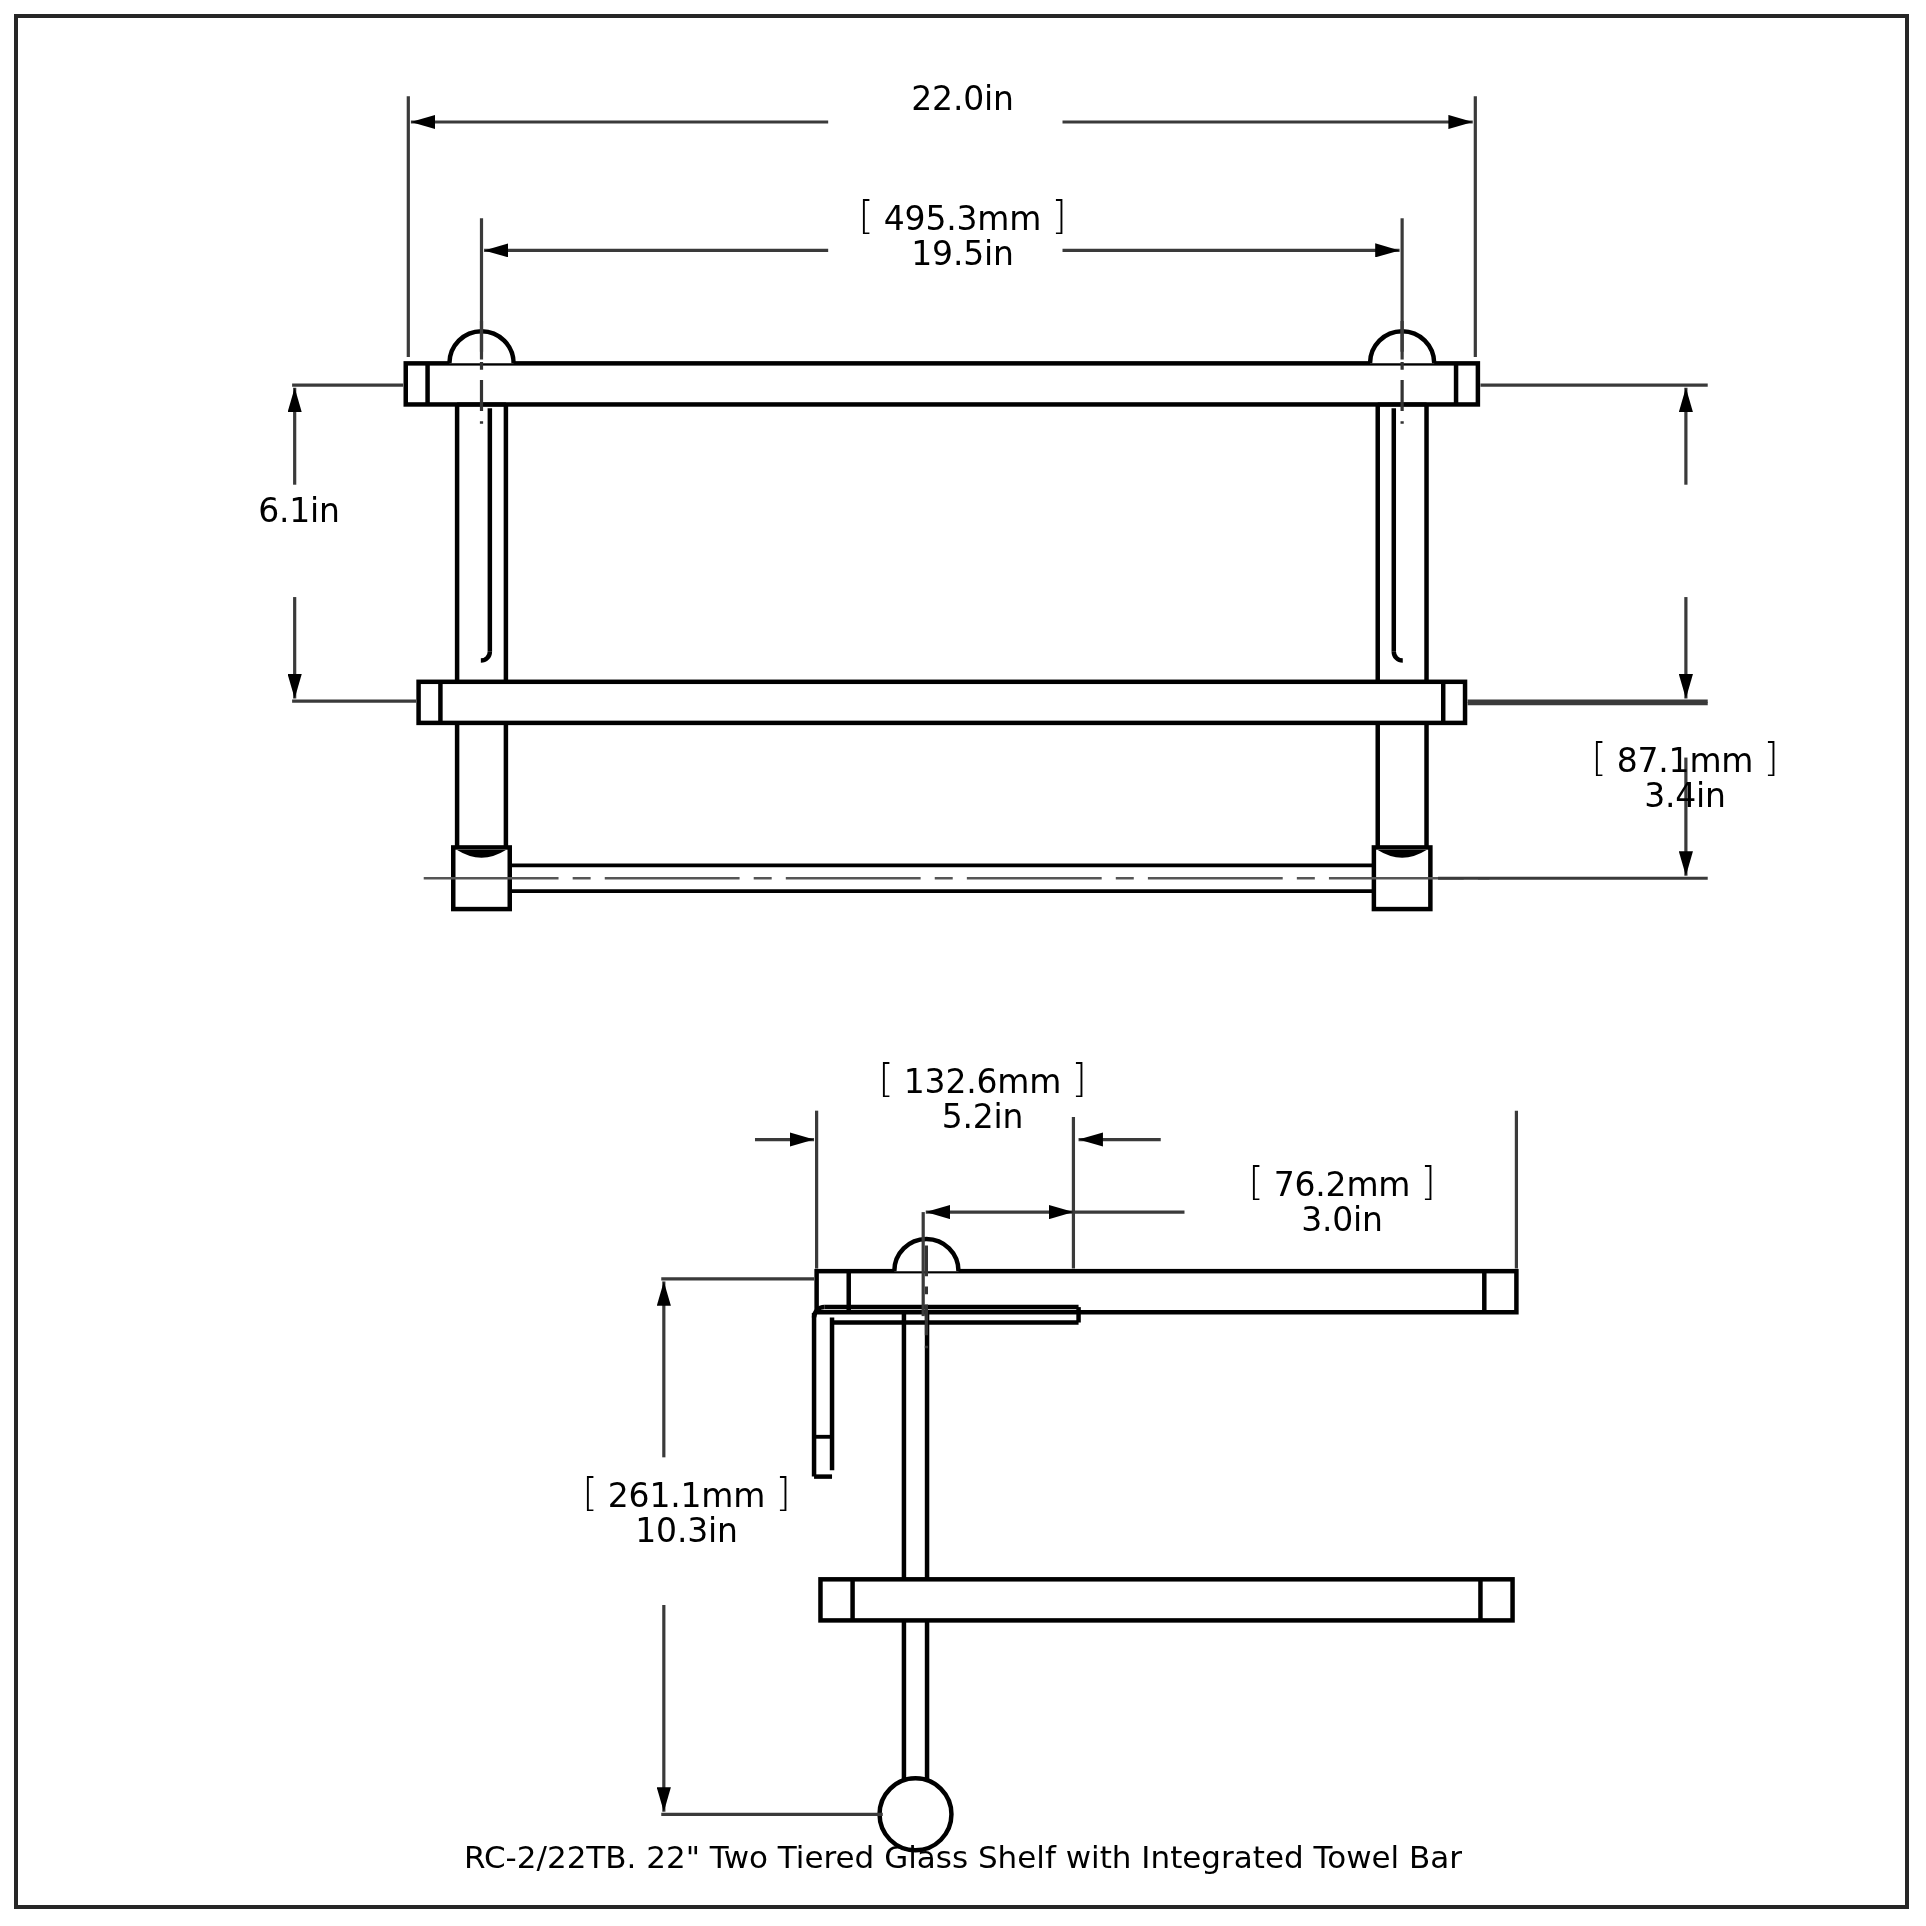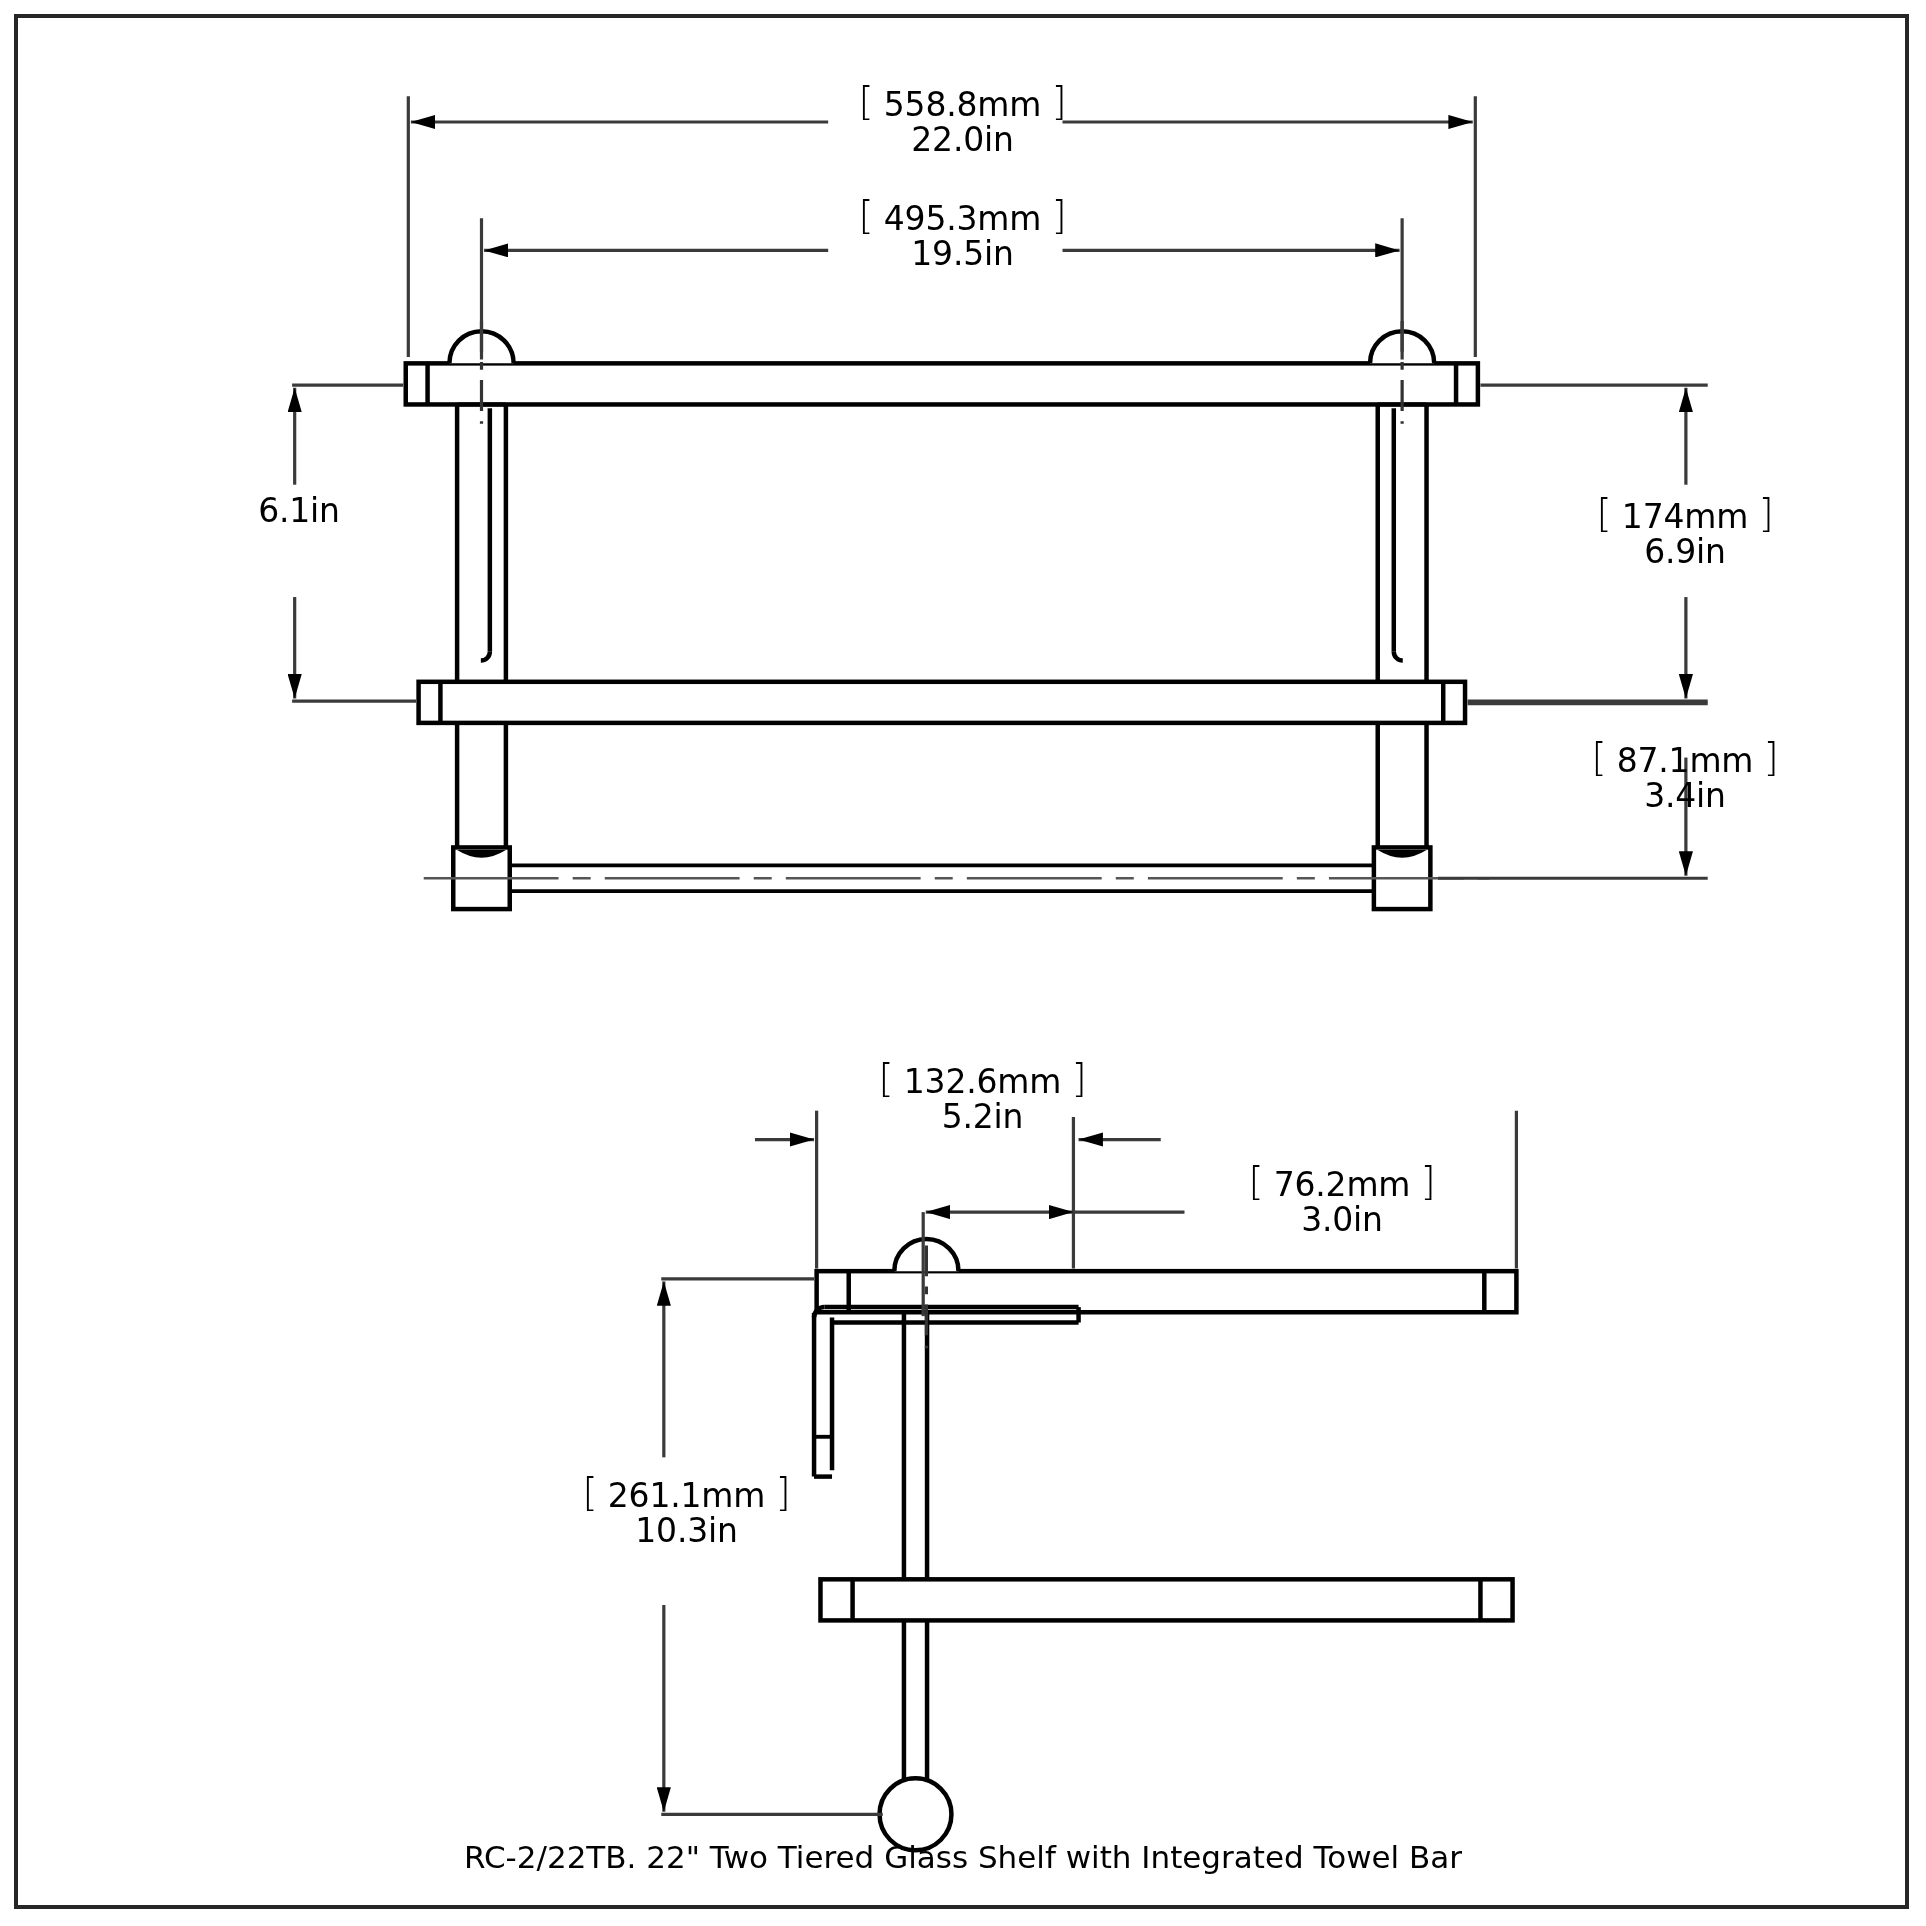--- a/index.html
+++ b/index.html
@@ -222,49 +222,36 @@
 
     <g>
       <line x1="1030" y1="1992" x2="1268" y2="1992" stroke="#3a3a3a" stroke-width="5"></line>
       <line x1="1030" y1="2826" x2="1375" y2="2826" stroke="#3a3a3a" stroke-width="5"></line>
       <line x1="1034" y1="1996" x2="1034" y2="2270" stroke="#3a3a3a" stroke-width="5" marker-start="url(#arrInR)"></line>
       <line x1="1034" y1="2500" x2="1034" y2="2822" stroke="#3a3a3a" stroke-width="5" marker-end="url(#arrIn)"></line>
     </g>
   </svg>
 
   <div class="dim-text" style="left:738px; top:82px; width:449px;">
-    <div class="dim-line1">
-      <span class="brk">[</span>
-      <span>558.8mm</span>
-      <span class="brk">]</span>
-    </div>
     <div class="dim-line2">22.0in</div>
   </div>
 
   <div class="dim-text" style="left:738px; top:196px; width:449px;">
     <div class="dim-line1">
       <span class="brk">[</span>
       <span>495.3mm</span>
       <span class="brk">]</span>
     </div>
     <div class="dim-line2">19.5in</div>
   </div>
 
   <div class="dim-text" style="left:119px; top:494px; width:360px;">
     <div class="dim-line2">6.1in</div>
   </div>
 
-  <div class="dim-text" style="left:1515px; top:494px; width:340px;">
-    <div class="dim-line1">
-      <span class="brk">[</span>
-      <span>174mm</span>
-      <span class="brk">]</span>
-    </div>
-    <div class="dim-line2">6.9in</div>
-  </div>
 
   <div class="dim-text" style="left:1515px; top:738px; width:340px;">
     <div class="dim-line1">
       <span class="brk">[</span>
       <span>87.1mm</span>
       <span class="brk">]</span>
     </div>
     <div class="dim-line2">3.4in</div>
   </div>
 

